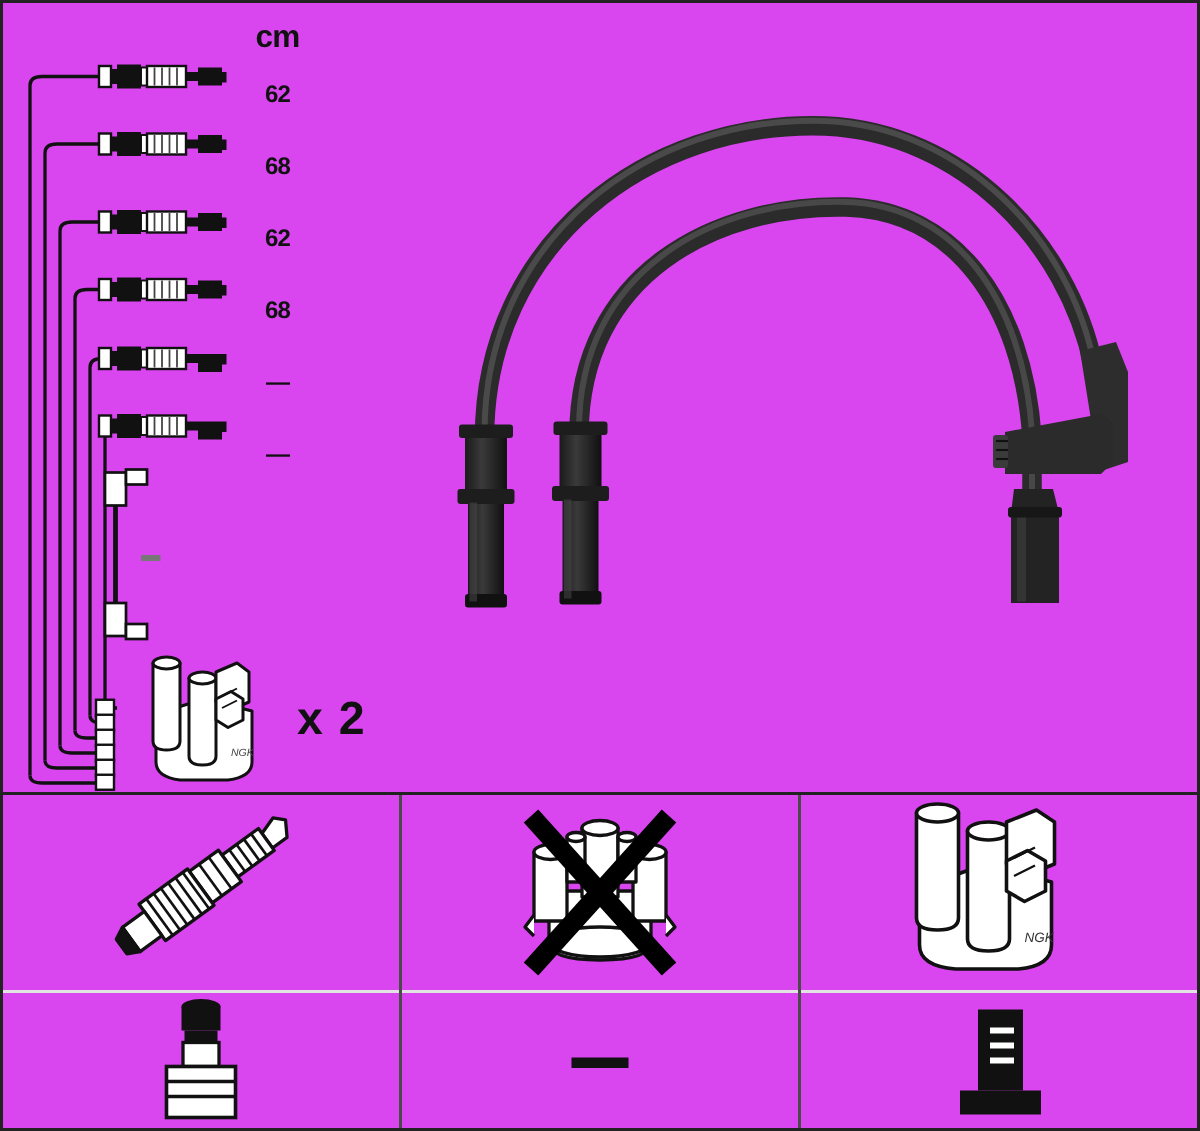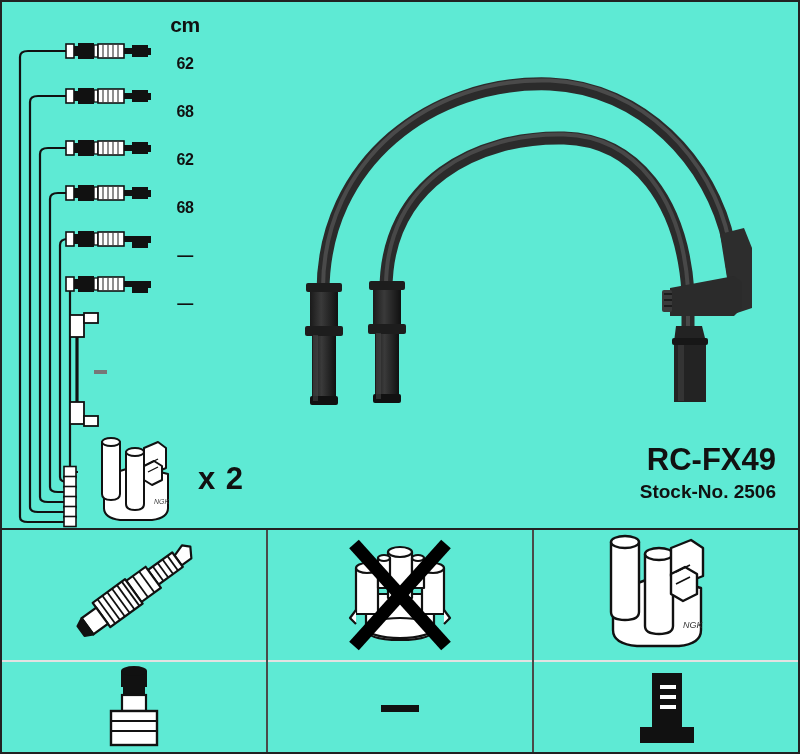--- a/index.html
+++ b/index.html
@@ -7,21 +7,21 @@
     padding: 0;
     background: #ffffff;
   }
   body {
     font-family: "Liberation Sans", sans-serif;
   }
   #page {
     position: relative;
     width: 800px;
     height: 754px;
-    background: #5eead4;
+    background: #d946ef;
     box-sizing: border-box;
     border: 2px solid #222222;
     overflow: hidden;
   }
 
   
   #main-panel {
     position: absolute;
     left: 0; top: 0;
     width: 796px;
@@ -357,24 +357,20 @@
         <path d="M52,32 L62,27 L70,32 L70,46 L60,51 L52,46 Z"></path>
       </g>
       <g stroke="#111" stroke-width="1.3" fill="none">
         <line x1="56" y1="30" x2="66" y2="25"></line>
         <line x1="56" y1="38" x2="66" y2="33"></line>
       </g>
       <text x="62" y="70" font-family="Liberation Sans, sans-serif" font-size="7" fill="#444" font-style="italic">NGK</text>
     </svg>
     <div id="x2-label">x 2</div>
 
-    <div id="product-code">
-      <div id="code-main">RC-FX49</div>
-      <div id="code-stock">Stock-No. 2506</div>
-    </div>
   </div>
 
   <div id="icon-grid">
 
     <div class="grid-cell">
       <div class="cell-top">
         <svg width="180" height="120" viewBox="0 0 180 120">
           <g transform="rotate(-36 90 60)" fill="#ffffff" stroke="#111111" stroke-width="2.2" stroke-linejoin="round">
 
             <path d="M146,52 L158,48 L164,54 L158,64 L146,64 Z"></path>

